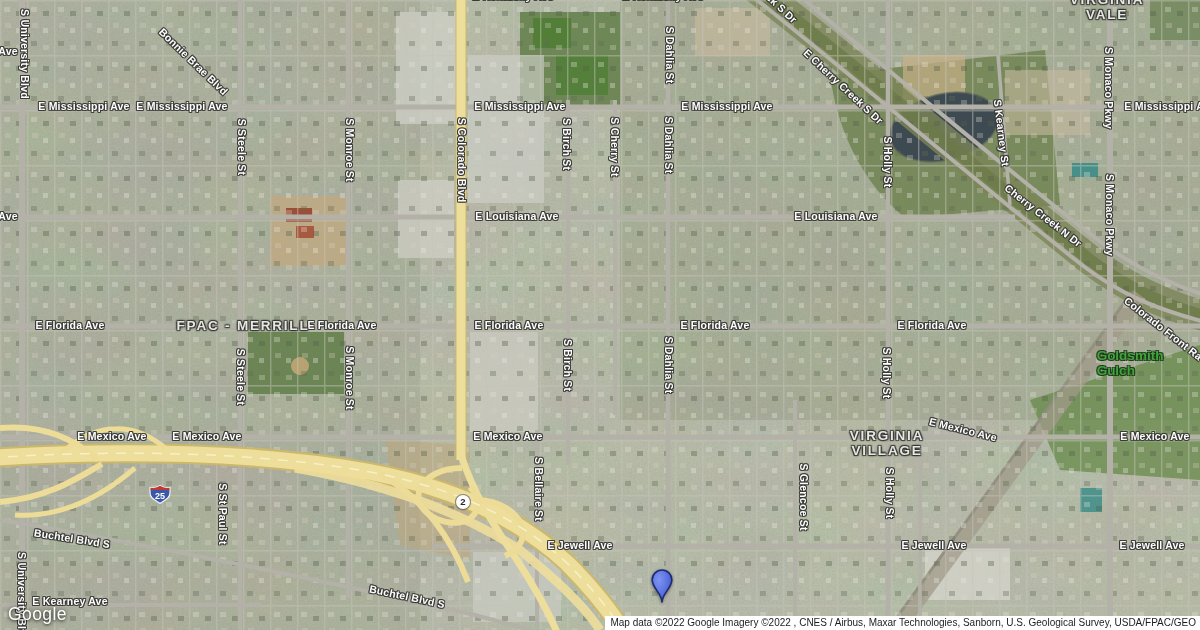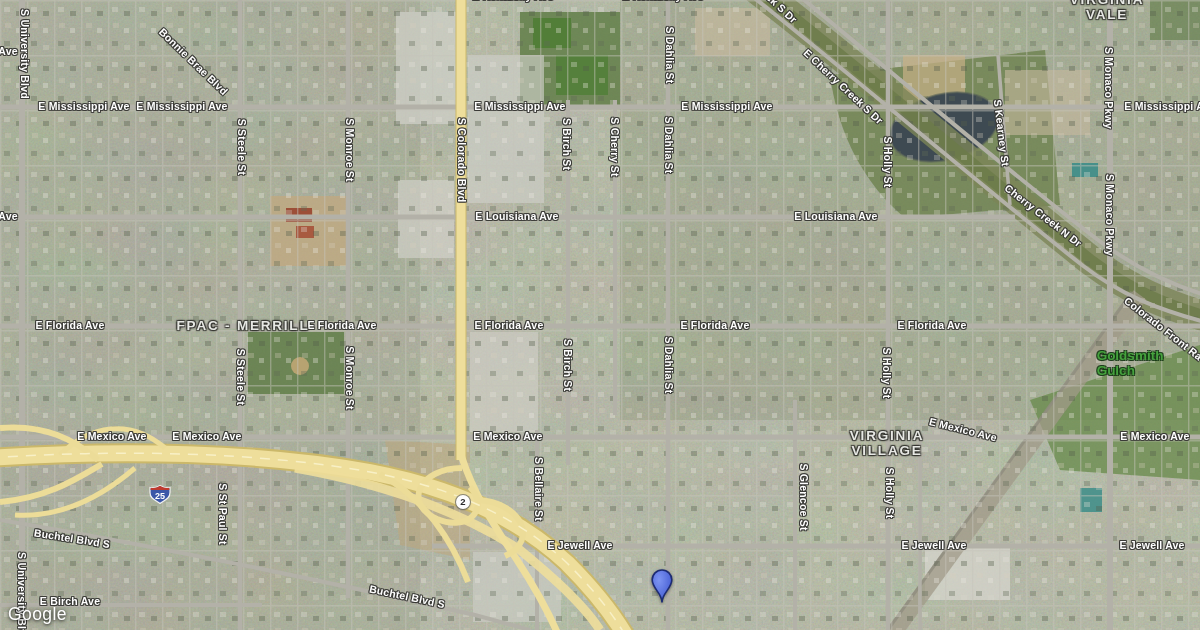--- a/index.html
+++ b/index.html
@@ -163,21 +163,21 @@
       <div class="lbl road" style="left: 715px; top: 326px;">E Florida Ave</div>
       <div class="lbl road" style="left: 932px; top: 326px;">E Florida Ave</div>
       <div class="lbl road" style="left: 112px; top: 437px;">E Mexico Ave</div>
       <div class="lbl road" style="left: 207px; top: 437px;">E Mexico Ave</div>
       <div class="lbl road" style="left: 508px; top: 437px;">E Mexico Ave</div>
       <div class="lbl road" style="left: 963px; top: 430px; transform: translate(-50%, -50%) rotate(14deg);">E Mexico Ave</div>
       <div class="lbl road" style="left: 1155px; top: 437px;">E Mexico Ave</div>
       <div class="lbl road" style="left: 580px; top: 546px;">E Jewell Ave</div>
       <div class="lbl road" style="left: 934px; top: 546px;">E Jewell Ave</div>
       <div class="lbl road" style="left: 1152px; top: 546px;">E Jewell Ave</div>
-      <div class="lbl road" style="left: 70px; top: 602px;">E Birch Ave</div>
+      <div class="lbl road" style="left: 70px; top: 602px;">E Kearney Ave</div>
       <div class="lbl road" style="left: 72px; top: 539px; transform: translate(-50%, -50%) rotate(9deg);">Buchtel Blvd S</div>
       <div class="lbl road" style="left: 407px; top: 597px; transform: translate(-50%, -50%) rotate(12deg);">Buchtel Blvd S</div>
       <div class="lbl road" style="left: 193px; top: 62px; transform: translate(-50%, -50%) rotate(44deg);">Bonnie Brae Blvd</div>
       <div class="lbl road" style="left: 843px; top: 87px; transform: translate(-50%, -50%) rotate(43deg);">E Cherry Creek S Dr</div>
       <div class="lbl road" style="left: 757px; top: -14px; transform: translate(-50%, -50%) rotate(43deg);">E Cherry Creek S Dr</div>
       <div class="lbl road" style="left: 1043px; top: 216px; transform: translate(-50%, -50%) rotate(38deg);">Cherry Creek N Dr</div>
       <div class="lbl road" style="left: 1163px; top: 329px; transform: translate(-50%, -50%) rotate(38deg);">Colorado Front Ra</div>
       <div class="lbl roadv" style="left: 24px; top: 54px; transform: translate(-50%, -50%) rotate(90deg);">S University Blvd</div>
       <div class="lbl roadv" style="left: 21px; top: 597px; transform: translate(-50%, -50%) rotate(90deg);">S University Blvd</div>
       <div class="lbl roadv" style="left: 241px; top: 147px; transform: translate(-50%, -50%) rotate(90deg);">S Steele St</div>
@@ -226,14 +226,15 @@
       <radialGradient id="pg" cx="0.35" cy="0.30" r="0.85">
         <stop offset="0" stop-color="#7e95f2"></stop>
         <stop offset="1" stop-color="#3a52cc"></stop>
       </radialGradient>
     </defs>
     <path d="M12 34.5 C12 25 2.2 20.5 2.2 11.8 A9.8 9.8 0 1 1 21.8 11.8 C21.8 20.5 12 25 12 34.5 Z" fill="url(#pg)" stroke="#1d2b72" stroke-width="1.6"></path>
   </svg>
 
   <div class="google-logo">Google</div>
 
+  <div class="attribution">Map data ©2022 Google Imagery ©2022 , CNES / Airbus, Maxar Technologies, Sanborn, U.S. Geological Survey, USDA/FPAC/GEO</div>
 
 </div>
 
 </body></html>

